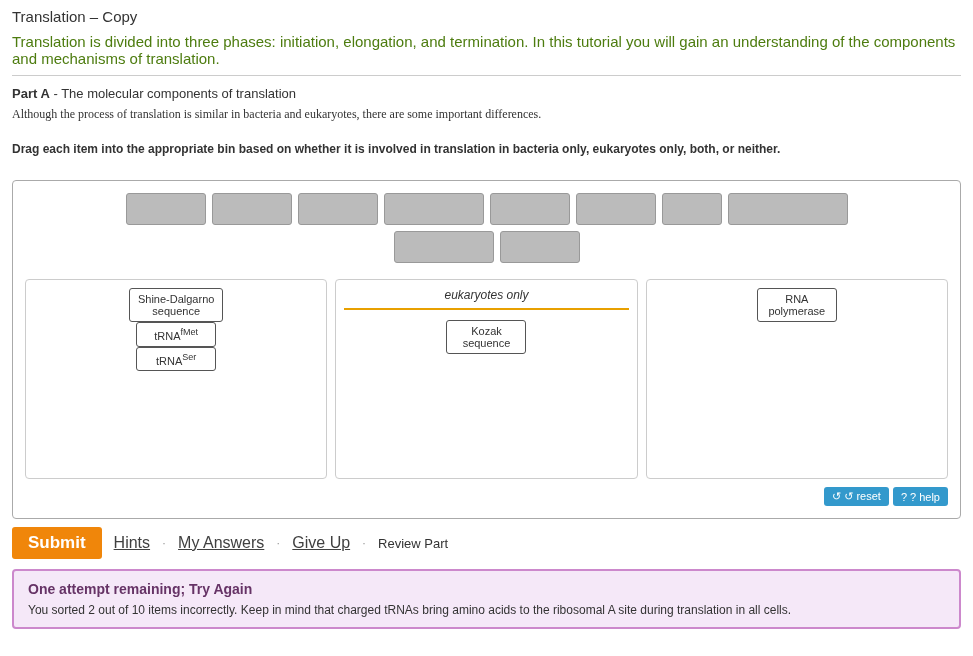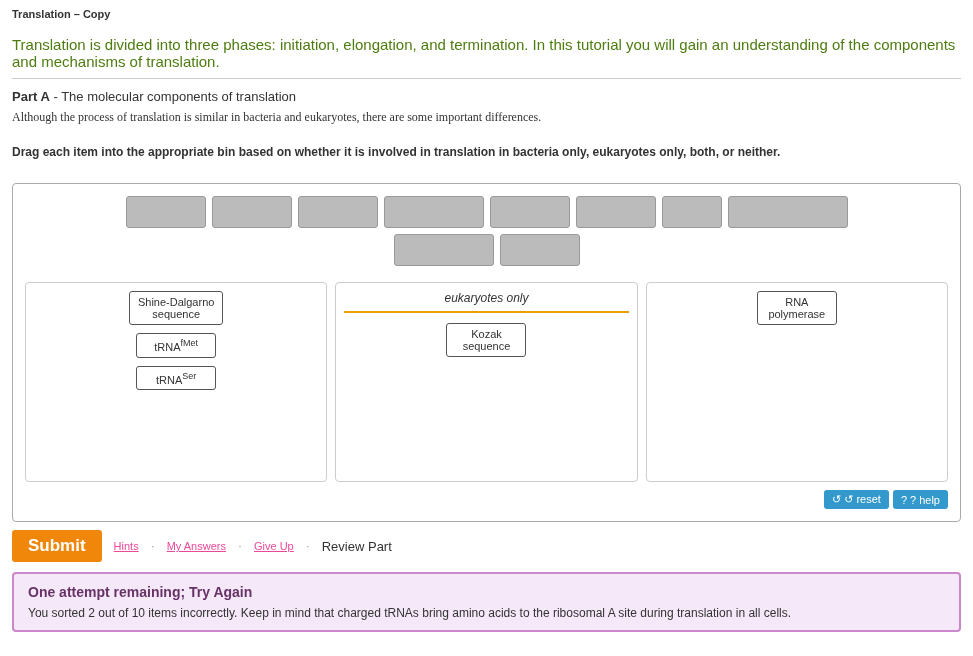--- a/index.html
+++ b/index.html
@@ -1,18 +1,18 @@
 <!DOCTYPE html>
 <html><head>
   <meta charset="utf-8">
   <style>
     * { box-sizing: border-box; margin: 0; padding: 0; }
     body { font-family: Arial, sans-serif; font-size: 13px; color: #333; background: #fff; padding: 8px 12px; }
 
-    #page-title { font-size: 11px; font-weight: bold; margin-bottom: 16px; }
+    #page-title { font-size: 15px; font-weight: normal; margin-bottom: 8px; }
     #subtitle { font-size: 15px; color: #4d7c0f; margin-bottom: 10px; border-bottom: 1px solid #ccc; padding-bottom: 8px; }
 
     .part-header { font-size: 13px; margin-bottom: 6px; }
     .part-header .part-label { font-weight: bold; }
     .description { font-size: 12px; margin-bottom: 20px; font-family: Liberation Serif, serif; }
     .instruction { font-size: 12px; font-weight: bold; margin-bottom: 24px; }
 
     .main-box {
       border: 1px solid #aaa;
       border-radius: 4px;
@@ -65,21 +65,21 @@
       border-bottom: 2px solid #e8a000;
       padding-bottom: 6px;
       margin-bottom: 10px;
       font-style: italic;
     }
 
     .bin-items {
       display: flex;
       flex-direction: column;
       align-items: center;
-      gap: 8px;
+      gap: 0;
     }
 
     .bin-item {
       background: #fff;
       border: 1px solid #555;
       border-radius: 3px;
       padding: 4px 8px;
       font-size: 11px;
       text-align: center;
       cursor: grab;
@@ -129,22 +129,22 @@
       border-radius: 3px;
       padding: 6px 16px;
       font-size: 17px;
       cursor: pointer;
       font-weight: bold;
     }
 
     .link-btn {
       background: none;
       border: none;
-      color: #ec4899;
-      font-size: 11px;
+      color: #404040;
+      font-size: 16px;
       cursor: pointer;
       text-decoration: underline;
     }
 
     .separator { color: #999; font-size: 12px; }
 
     .feedback-box {
       border: 2px solid #cc88cc;
       background: #f5e8f8;
       border-radius: 4px;

